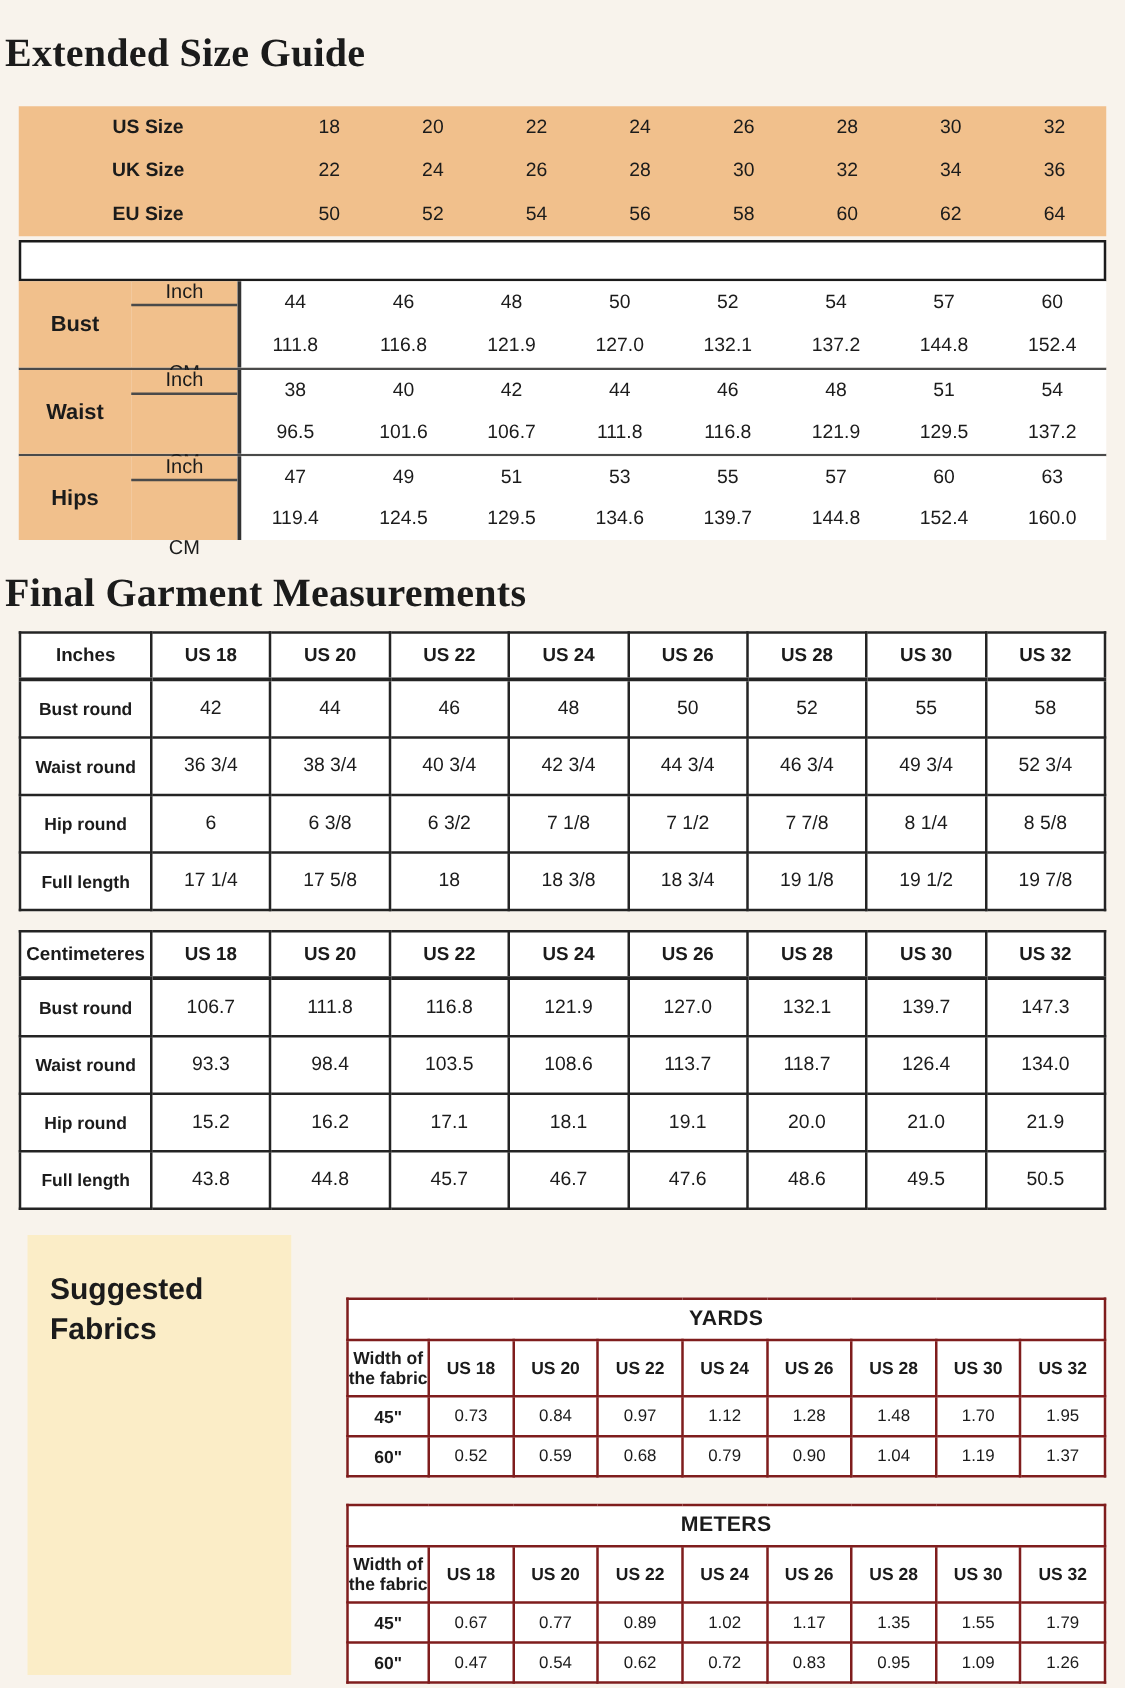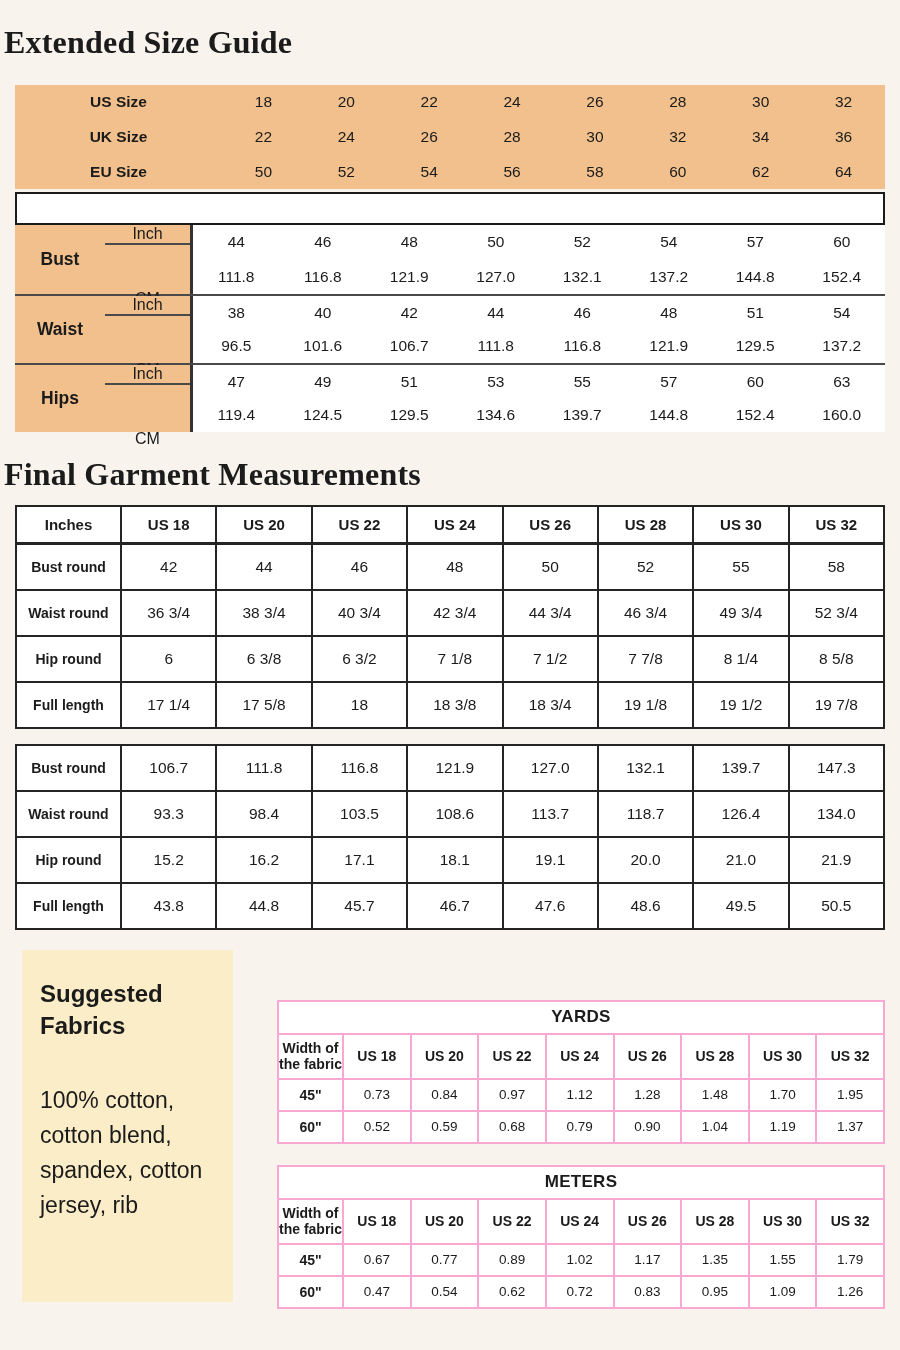--- a/index.html
+++ b/index.html
@@ -77,21 +77,21 @@
     position:absolute; left:278px; top:0px;
     font-weight:bold; font-size:37px; letter-spacing:0.3px;
   }
   table.yt {
     position:absolute; left:277px;
     border-collapse:collapse; width:608px;
     table-layout:fixed; background:#ffffff;
   }
   table.yt.yards  { top:62px; }
   table.yt.meters { top:227px;padding-left:40px; }
-  .yt th, .yt td { border:2px solid #f9a8d4; text-align:center; vertical-align:middle; }
+  .yt th, .yt td { border:2px solid #7f1d1d; text-align:center; vertical-align:middle; }
   .yt tr.yt-title th { height:33px; font-size:17px; letter-spacing:0.3px; }
   .yt tr.yt-head th { height:45px; font-size:14px; }
   .yt th.yt-width { font-size:11.5px; line-height:1.18;margin-left:36px; }
   .yt td { height:32px; font-size:13.5px; }
   .yt td.yt-rowlabel { font-weight:bold; font-size:14px; }
 </style>
 </head>
 <body>
 
 <h1 class="serif-title">Extended Size Guide</h1>
@@ -293,20 +293,31 @@
         <td>19 7/8</td>
       </tr>
 </tbody>
   </table>
 
 <table class="gt second">
   <colgroup>
       <col style="width:105px">
     </colgroup>
   <tbody>
+      <tr class="gt-head">
+    <th class="gt-corner">Centimeteres</th>
+  <th>US 18</th>
+        <th>US 20</th>
+        <th>US 22</th>
+        <th>US 24</th>
+        <th>US 26</th>
+        <th>US 28</th>
+        <th>US 30</th>
+        <th>US 32</th>
+      </tr>
   <tr>
     <td class="gt-rowlabel">Bust round</td>
   <td>106.7</td>
         <td>111.8</td>
         <td>116.8</td>
         <td>121.9</td>
         <td>127.0</td>
         <td>132.1</td>
         <td>139.7</td>
         <td>147.3</td>
@@ -344,21 +355,20 @@
         <td>49.5</td>
         <td>50.5</td>
       </tr>
 </tbody>
   </table>
 
 <div class="bottom">
 
   <div class="fabrics-box">
     <div class="fabrics-title">Suggested Fabrics</div>
-    <div class="fabrics-body">100% cotton, cotton blend, spandex, cotton jersey, rib</div>
   </div>
 
 
   <table class="yt yards">
     <colgroup>
         <col style="width:65px">
       </colgroup>
     <tbody>
         <tr class="yt-title">
       <th colspan="9">YARDS</th>

